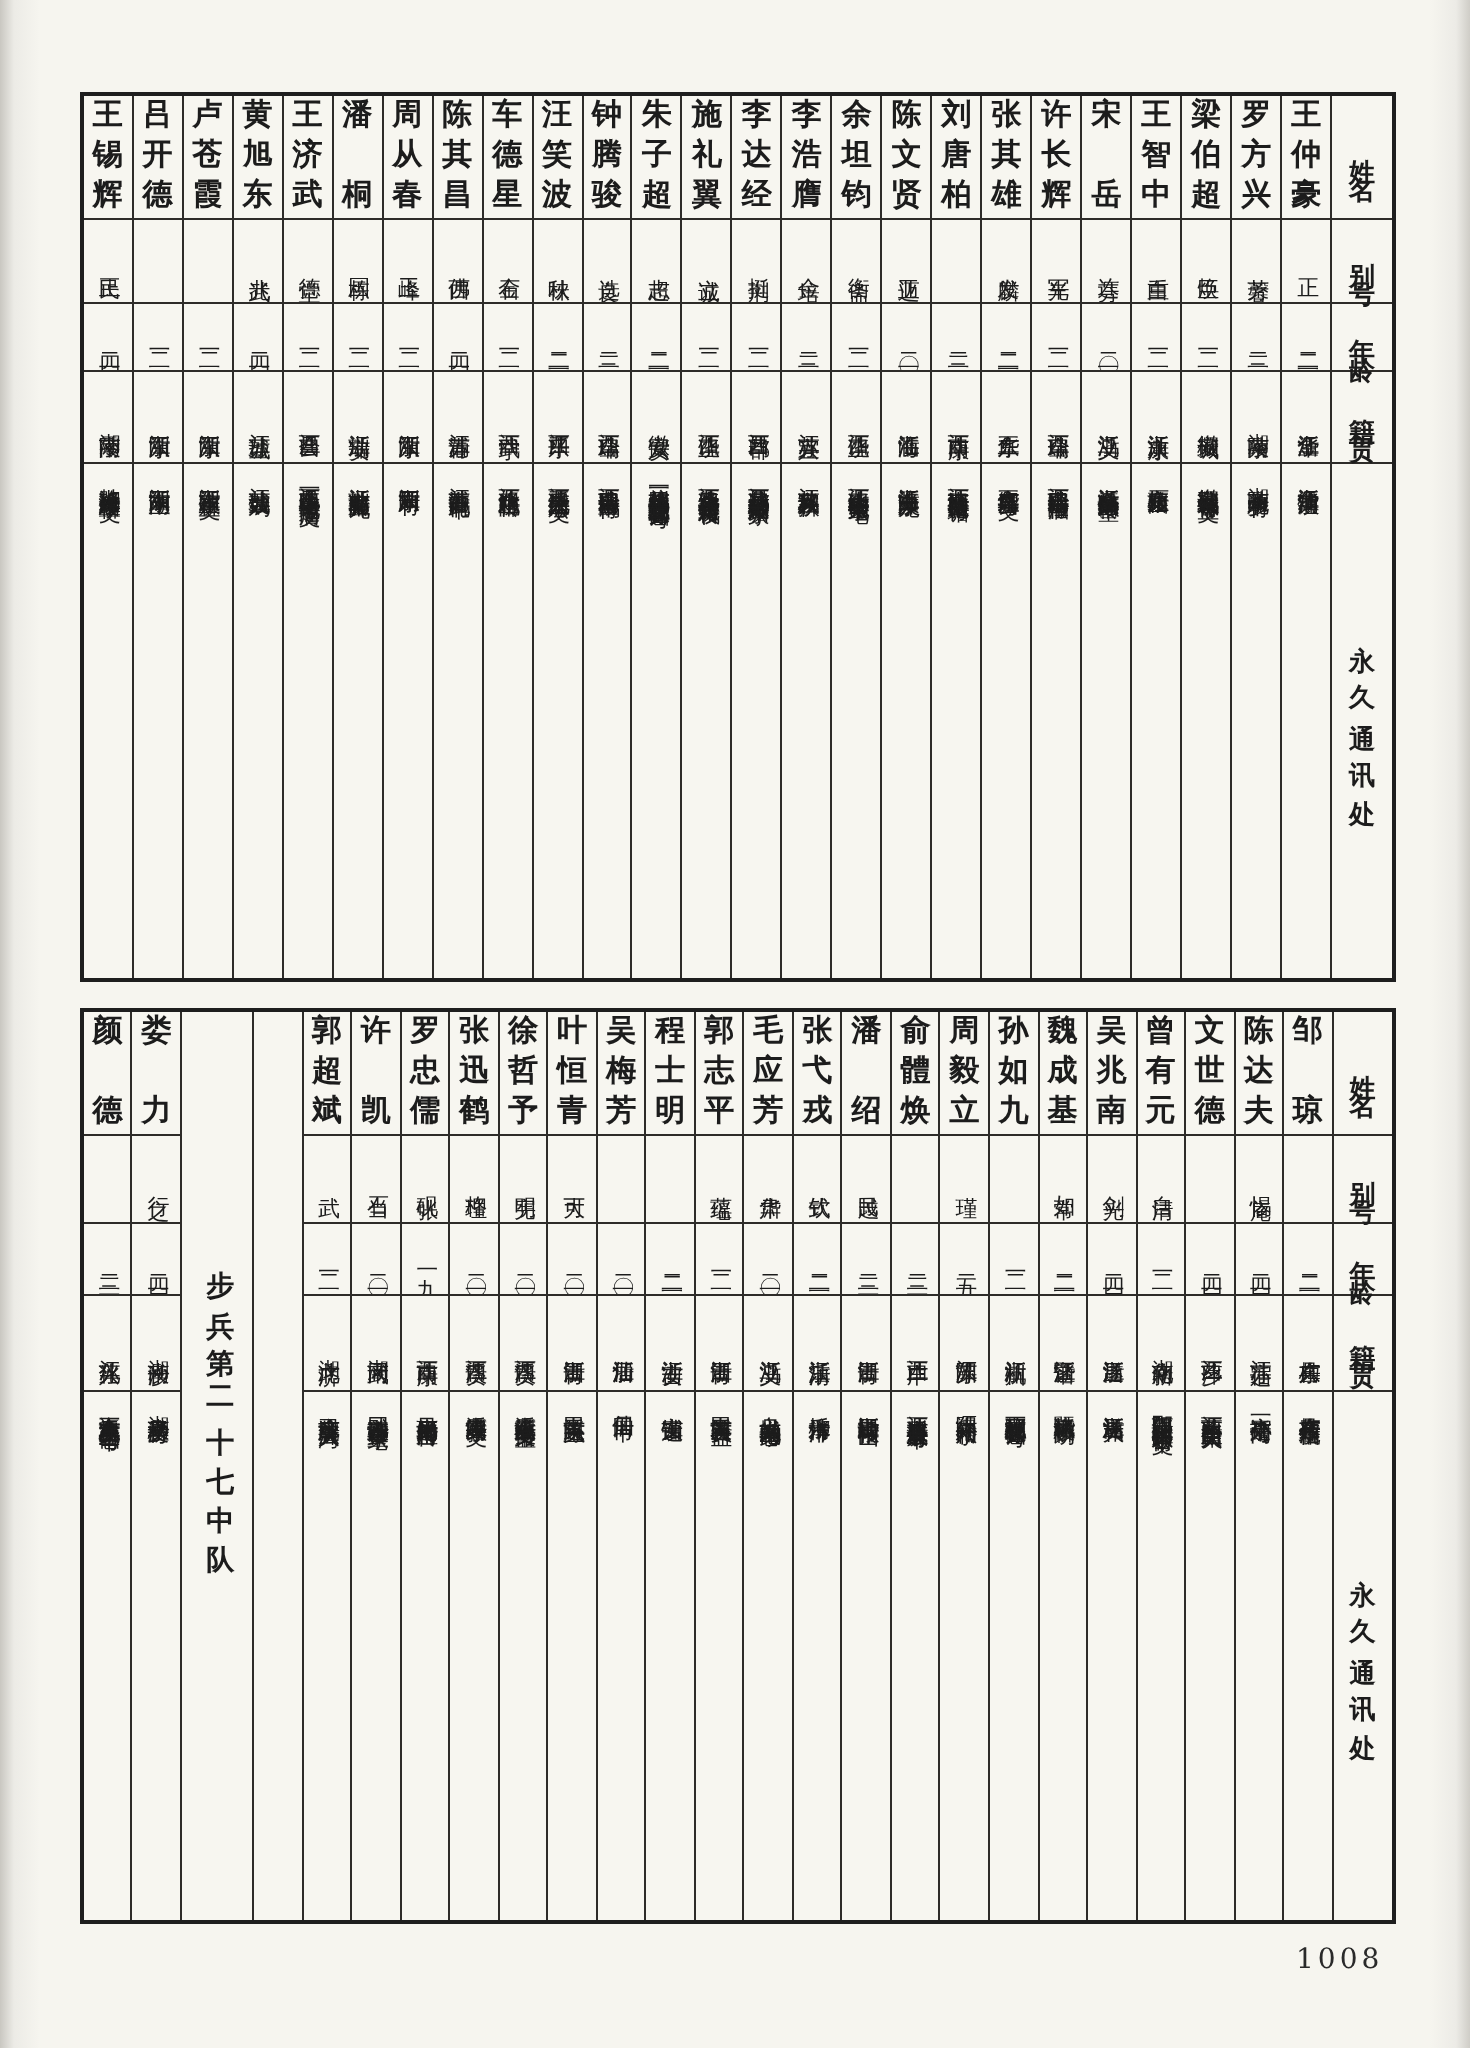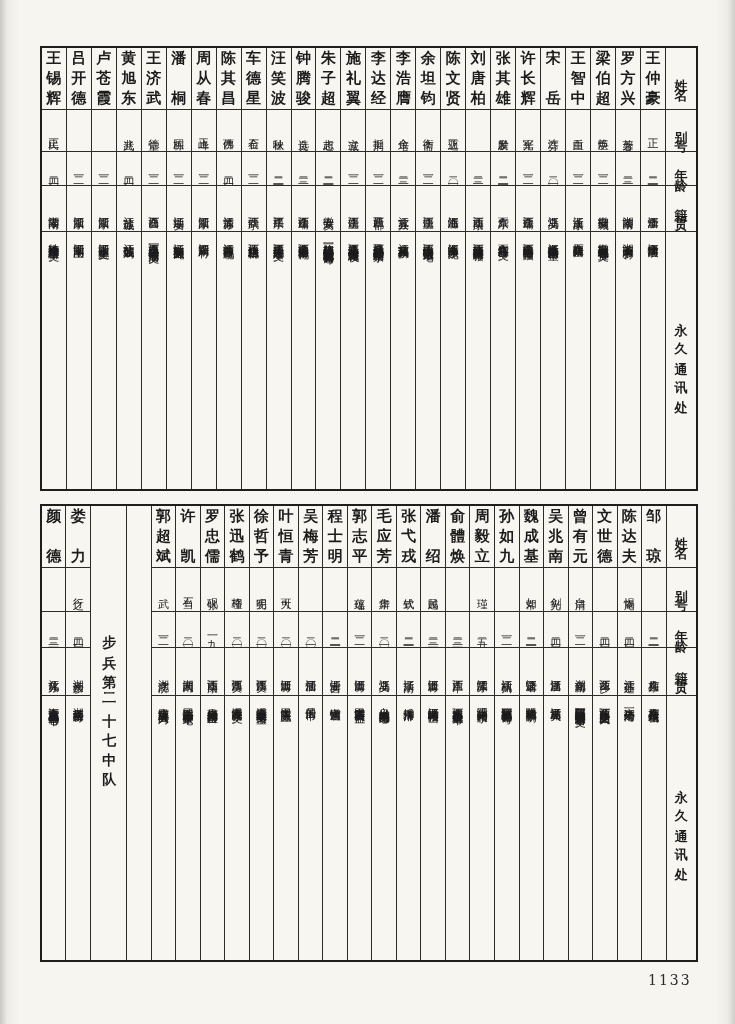--- a/index.html
+++ b/index.html
@@ -1138,14 +1138,14 @@
         </div>
         <div class="cell c-native">
           <span class="vtext">江苏兴化</span>
         </div>
         <div class="cell c-address">
           <span class="vtext">上海东余杭路第二百十一巷三十四号</span>
         </div>
       </div>
     </div>
 
-  <div class="page-number">1133</div>
+  <div class="page-number">1008</div>
 </div>
 
 </body></html>

